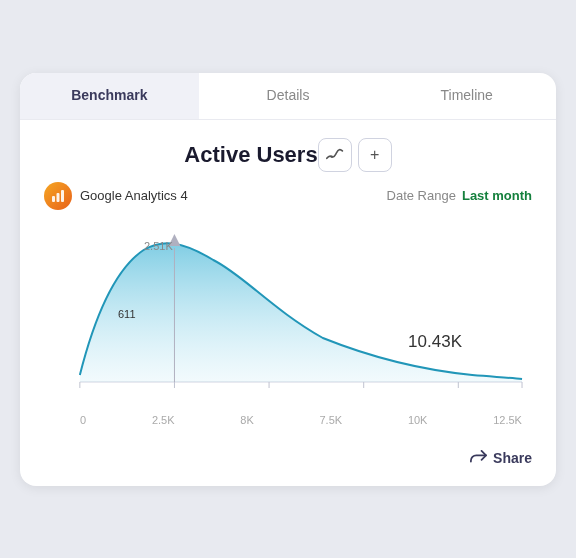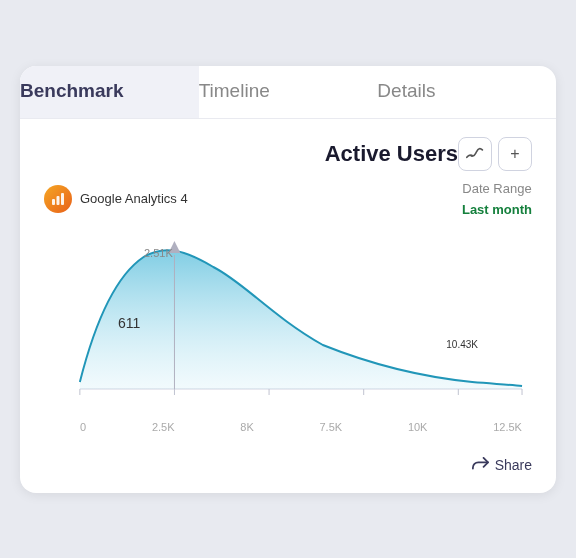--- a/index.html
+++ b/index.html
@@ -21,23 +21,23 @@
       overflow: hidden;
     }
     
     .tabs {
       display: flex;
       border-bottom: 1px solid #e9eaf0;
       margin-bottom: 0;
     }
     .tab {
       flex: 1;
-      text-align: left;
+      text-align: center;
       padding: 14px 0;
-      font-size: 19px;
+      font-size: 14px;
       font-weight: 500;
       color: #888;
       cursor: pointer;
       background: transparent;
       border: none;
       border-bottom: 2px solid transparent;
       transition: color 0.2s;
     }
     .tab.active {
       background: #f0f1f7;
@@ -45,21 +45,21 @@
       font-weight: 600;
       border-bottom: 2px solid transparent;
       border-radius: 0;
     }
     
     .content {
       padding: 18px 24px 0 24px;
     }
     .header-row {
       display: flex;
-      justify-content: flex-end;
+      justify-content: center;
       align-items: center;
       margin-bottom: 10px;
     }
     .title {
       font-size: 22px;
       font-weight: 700;
       color: #1a1a2e;
     }
     .icon-buttons {
       display: flex;
@@ -103,21 +103,20 @@
     }
     .source-name {
       font-size: 13px;
       font-weight: 500;
       color: #333;
     }
     .date-range-row {
       display: flex;
       align-items: center;
       gap: 6px;
-      flex-direction: column;
     }
     .date-range-label {
       font-size: 13px;
       color: #888;
     }
     .date-range-value {
       font-size: 13px;
       font-weight: 600;
       color: #15803d;
     }
@@ -145,64 +144,64 @@
       position: absolute;
       top: 20px;
       left: 100px;
       font-size: 11px;
       color: #888;
     }
     .annotation-611 {
       position: absolute;
       top: 88px;
       left: 28px;
-      font-size: 14px;
+      font-size: 11px;
       color: #333;
       font-weight: 500;
       padding-left: 46px;
     }
     .annotation-10k {
       position: absolute;
       top: 112px;
-      right: 54px;
-      font-size: 10px;
+      right: 70px;
+      font-size: 17px;
       color: #333;
       font-weight: 500;
     }
     
     .share-row {
       display: flex;
       justify-content: flex-end;
       padding: 10px 24px 4px 0;
       align-items: center;
       gap: 6px;
       cursor: pointer;
     }
     .share-label {
       font-size: 14px;
-      font-weight: 400;
+      font-weight: 700;
       color: #3a3a5c;
     }
     .tooltip-line {
       stroke: #b0b0c0;
       stroke-width: 1;
       stroke-dasharray: none;
     }
     .tooltip-triangle {
       fill: #b0b0c0;
     }
   </style>
 </head>
 <body>
 
 <div class="card">
   <div class="tabs">
     <button class="tab active">Benchmark</button>
+    <button class="tab">Details</button>
     <button class="tab">Timeline</button>
-    <button class="tab">Details</button>
   </div>
 
   <div class="content">
 
     <div class="header-row">
       <h2 class="title">Active Users</h2>
       <div class="icon-buttons">
         <div class="icon-btn">
           <svg width="18" height="14" viewBox="0 0 22 16" fill="none">
             <path d="M1 12 Q4 8 7 10 Q10 12 13 5 Q16 -1 20 3" stroke="#555" stroke-width="2" fill="none" stroke-linecap="round"></path>

